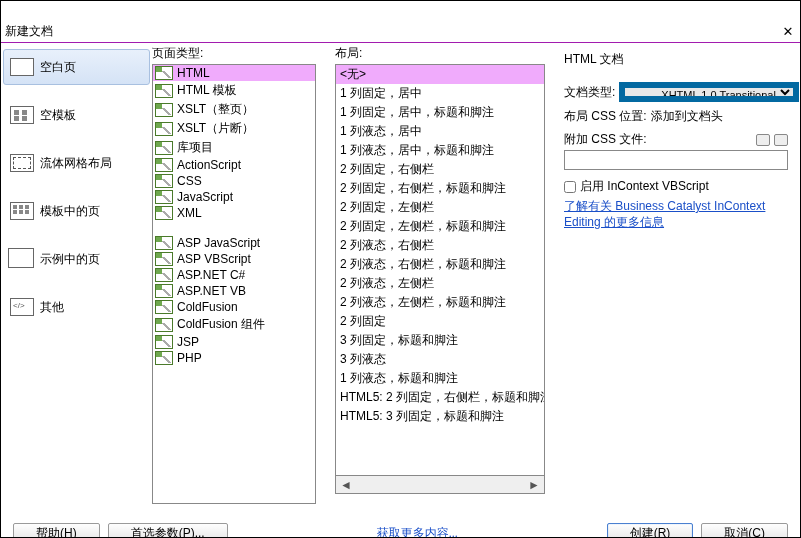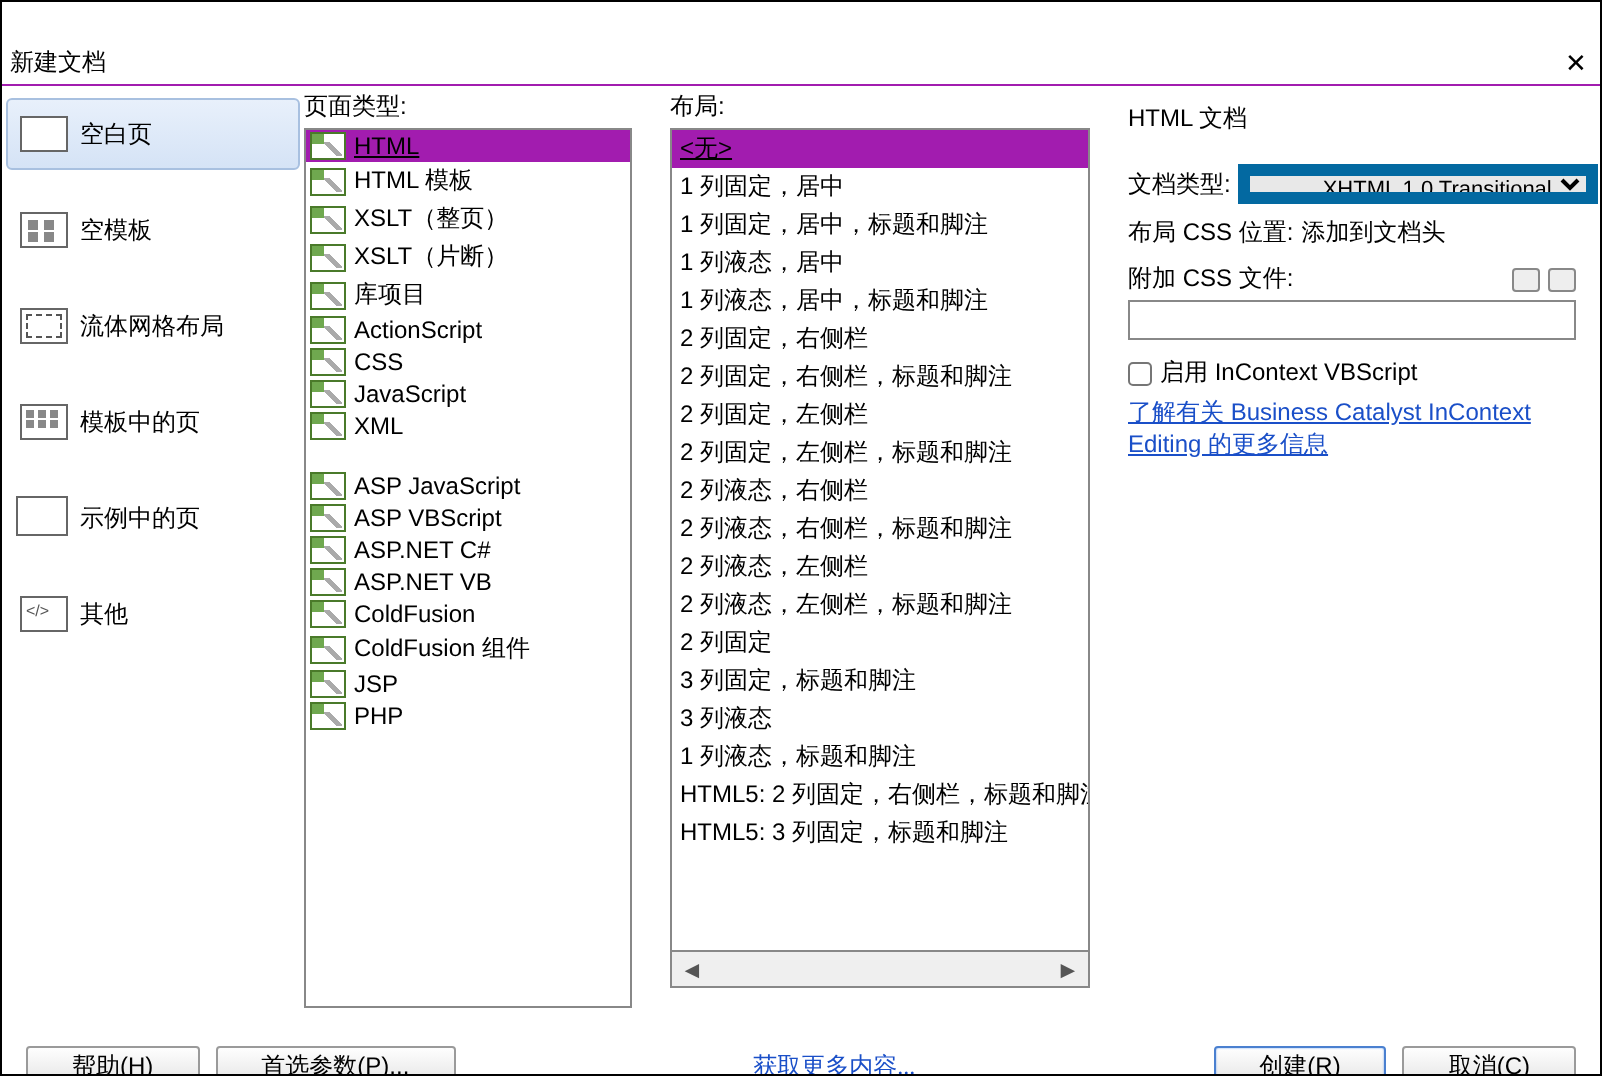--- a/index.html
+++ b/index.html
@@ -22,21 +22,21 @@
 .sb-icon.other::after { content:"</>"; font-size:8px; position:absolute; left:2px; top:2px; color:#555; }
 .columns { flex: 1; display: flex; gap: 19px; padding: 2px 4px 0 0; }
 .col-label { margin-bottom: 2px; }
 .col1 { width: 164px; display:flex; flex-direction:column; }
 .col2 { width: 210px; display:flex; flex-direction:column; }
 .col3 { width: 232px; display:flex; flex-direction:column; padding-right:8px; }
 .listbox { border: 1px solid #888; background: #fff; overflow-y: auto; overflow-x: auto; }
 .col1 .listbox { height: 440px; }
 .col2 .listbox { height: 412px; }
 .list-item { display: flex; align-items: center; padding: 1px 2px; white-space: nowrap; gap: 4px; cursor: default; }
-.list-item.selected { background: #a21caf; text-decoration: underline; }
+.list-item.selected { background: #f0abfc; }
 .list-item.layout-item { padding: 1px 4px; }
 .file-icon { width: 18px; height: 14px; display: inline-block; position: relative; border: 1px solid #4a7a2a; background: #fff; }
 .file-icon::before { content:""; position:absolute; left:0; top:0; width:6px; height:5px; background:#6fa84f; }
 .file-icon::after { content:""; position:absolute; right:1px; bottom:1px; width:9px; height:7px; background: linear-gradient(45deg, #fff 40%, #aaa 40%, #aaa 60%, #fff 60%); }
 .list-spacer { height: 14px; }
 .preview-box { border: 1px solid #888; height: 192px; margin-top: 14px; display:flex; align-items:center; justify-content:center; color:#000; }
 .preview-label { margin-top: 6px; }
 .form-row { display:flex; align-items:center; margin-top: 14px; gap: 4px; }
 .form-row label { white-space: nowrap; }
 select.combo { flex:1; height: 20px; background:#e8e8e8; border:6px solid #0369a1; font-size:11px;padding-left:32px; }

